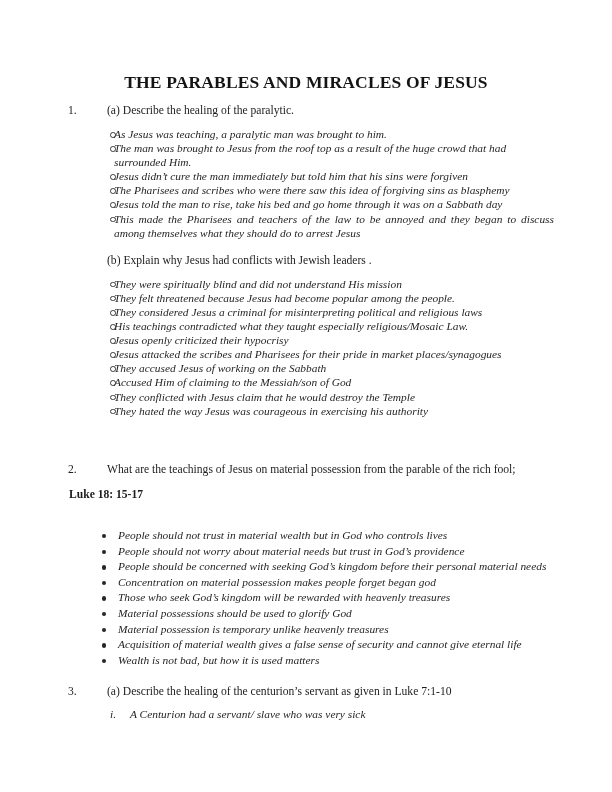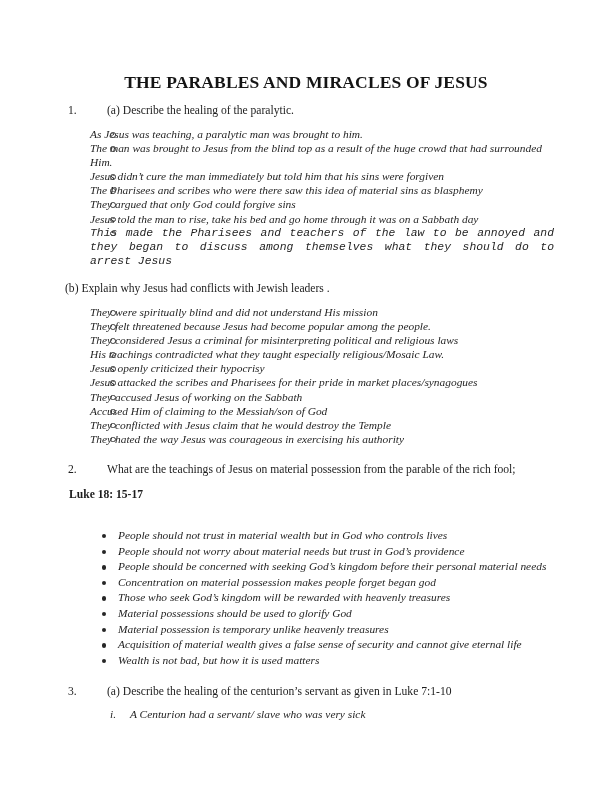--- a/index.html
+++ b/index.html
@@ -54,21 +54,21 @@
   .q-num {
     position: absolute;
     left: 68px;
     top: 0;
     width: 30px;
     font-size: 11.6px;
     line-height: 15px;
     text-align: left;
   }
   .q-sub {
-    padding-left: 65px;
+    padding-left: 107px;
     padding-right: 58px;
     font-size: 11.6px;
     line-height: 15px;
     margin-top: 13px;
   }
   .q-ref {
     padding-left: 69px;
     font-size: 11.6px;
     line-height: 15px;
     font-weight: bold;
@@ -88,21 +88,21 @@
   }
   ul.lvl-disc {
     margin-top: 26px;
   }
   ol.lvl-roman {
     margin-top: 8px;
   }
 
   ul.lvl-circle > li {
     position: relative;
-    padding-left: 90px;
+    padding-left: 114px;
     padding-right: 58px;
     font-size: 11.4px;
     line-height: 14.1px;
     font-style: italic;
     color: #1f1f1f;
   }
   ul.lvl-circle > li::before {
     content: "";
     position: absolute;
     left: 110px;
@@ -147,43 +147,41 @@
     position: absolute;
     left: 110px;
     top: 0;
     font-style: italic;
     font-size: 11.4px;
     line-height: 15px;
   }
 
   li.justified {
     text-align: justify;
-    font-family: Liberation Mono, monospace;
   }
 </style>
 </head>
 <body>
 
 <div class="page">
 
   <div class="doc-title">THE PARABLES AND MIRACLES OF JESUS</div>
 
   <div class="q-block" style="top: 103px;">
 
     <div class="q-head">
       <span class="q-num">1.</span>
       <span>(a) Describe the healing of the paralytic.</span>
     </div>
 
     <ul class="lvl-circle">
       <li>As Jesus was teaching, a paralytic man was brought to him.</li>
-      <li>The man was brought to Jesus from the blind top as a result of the huge crowd that had surrounded Him.</li>
+      <li>The man was brought to Jesus from the roof top as a result of the huge crowd that had surrounded Him.</li>
       <li>Jesus didn’t cure the man immediately but told him that his sins were forgiven</li>
-      <li>The Pharisees and scribes who were there saw this idea of material sins as blasphemy</li>
-      <li>They argued that only God could forgive sins</li>
+      <li>The Pharisees and scribes who were there saw this idea of forgiving sins as blasphemy</li>
       <li>Jesus told the man to rise, take his bed and go home through it was on a Sabbath day</li>
       <li class="justified">This made the Pharisees and teachers of the law to be annoyed and they began to discuss among themselves what they should do to arrest Jesus</li>
     </ul>
 
     <div class="q-sub">(b) Explain why Jesus had conflicts with Jewish leaders .</div>
 
     <ul class="lvl-circle">
       <li>They were spiritually blind and did not understand His mission</li>
       <li>They felt threatened because Jesus had become popular among the people.</li>
       <li>They considered Jesus a criminal for misinterpreting political and religious laws</li>

